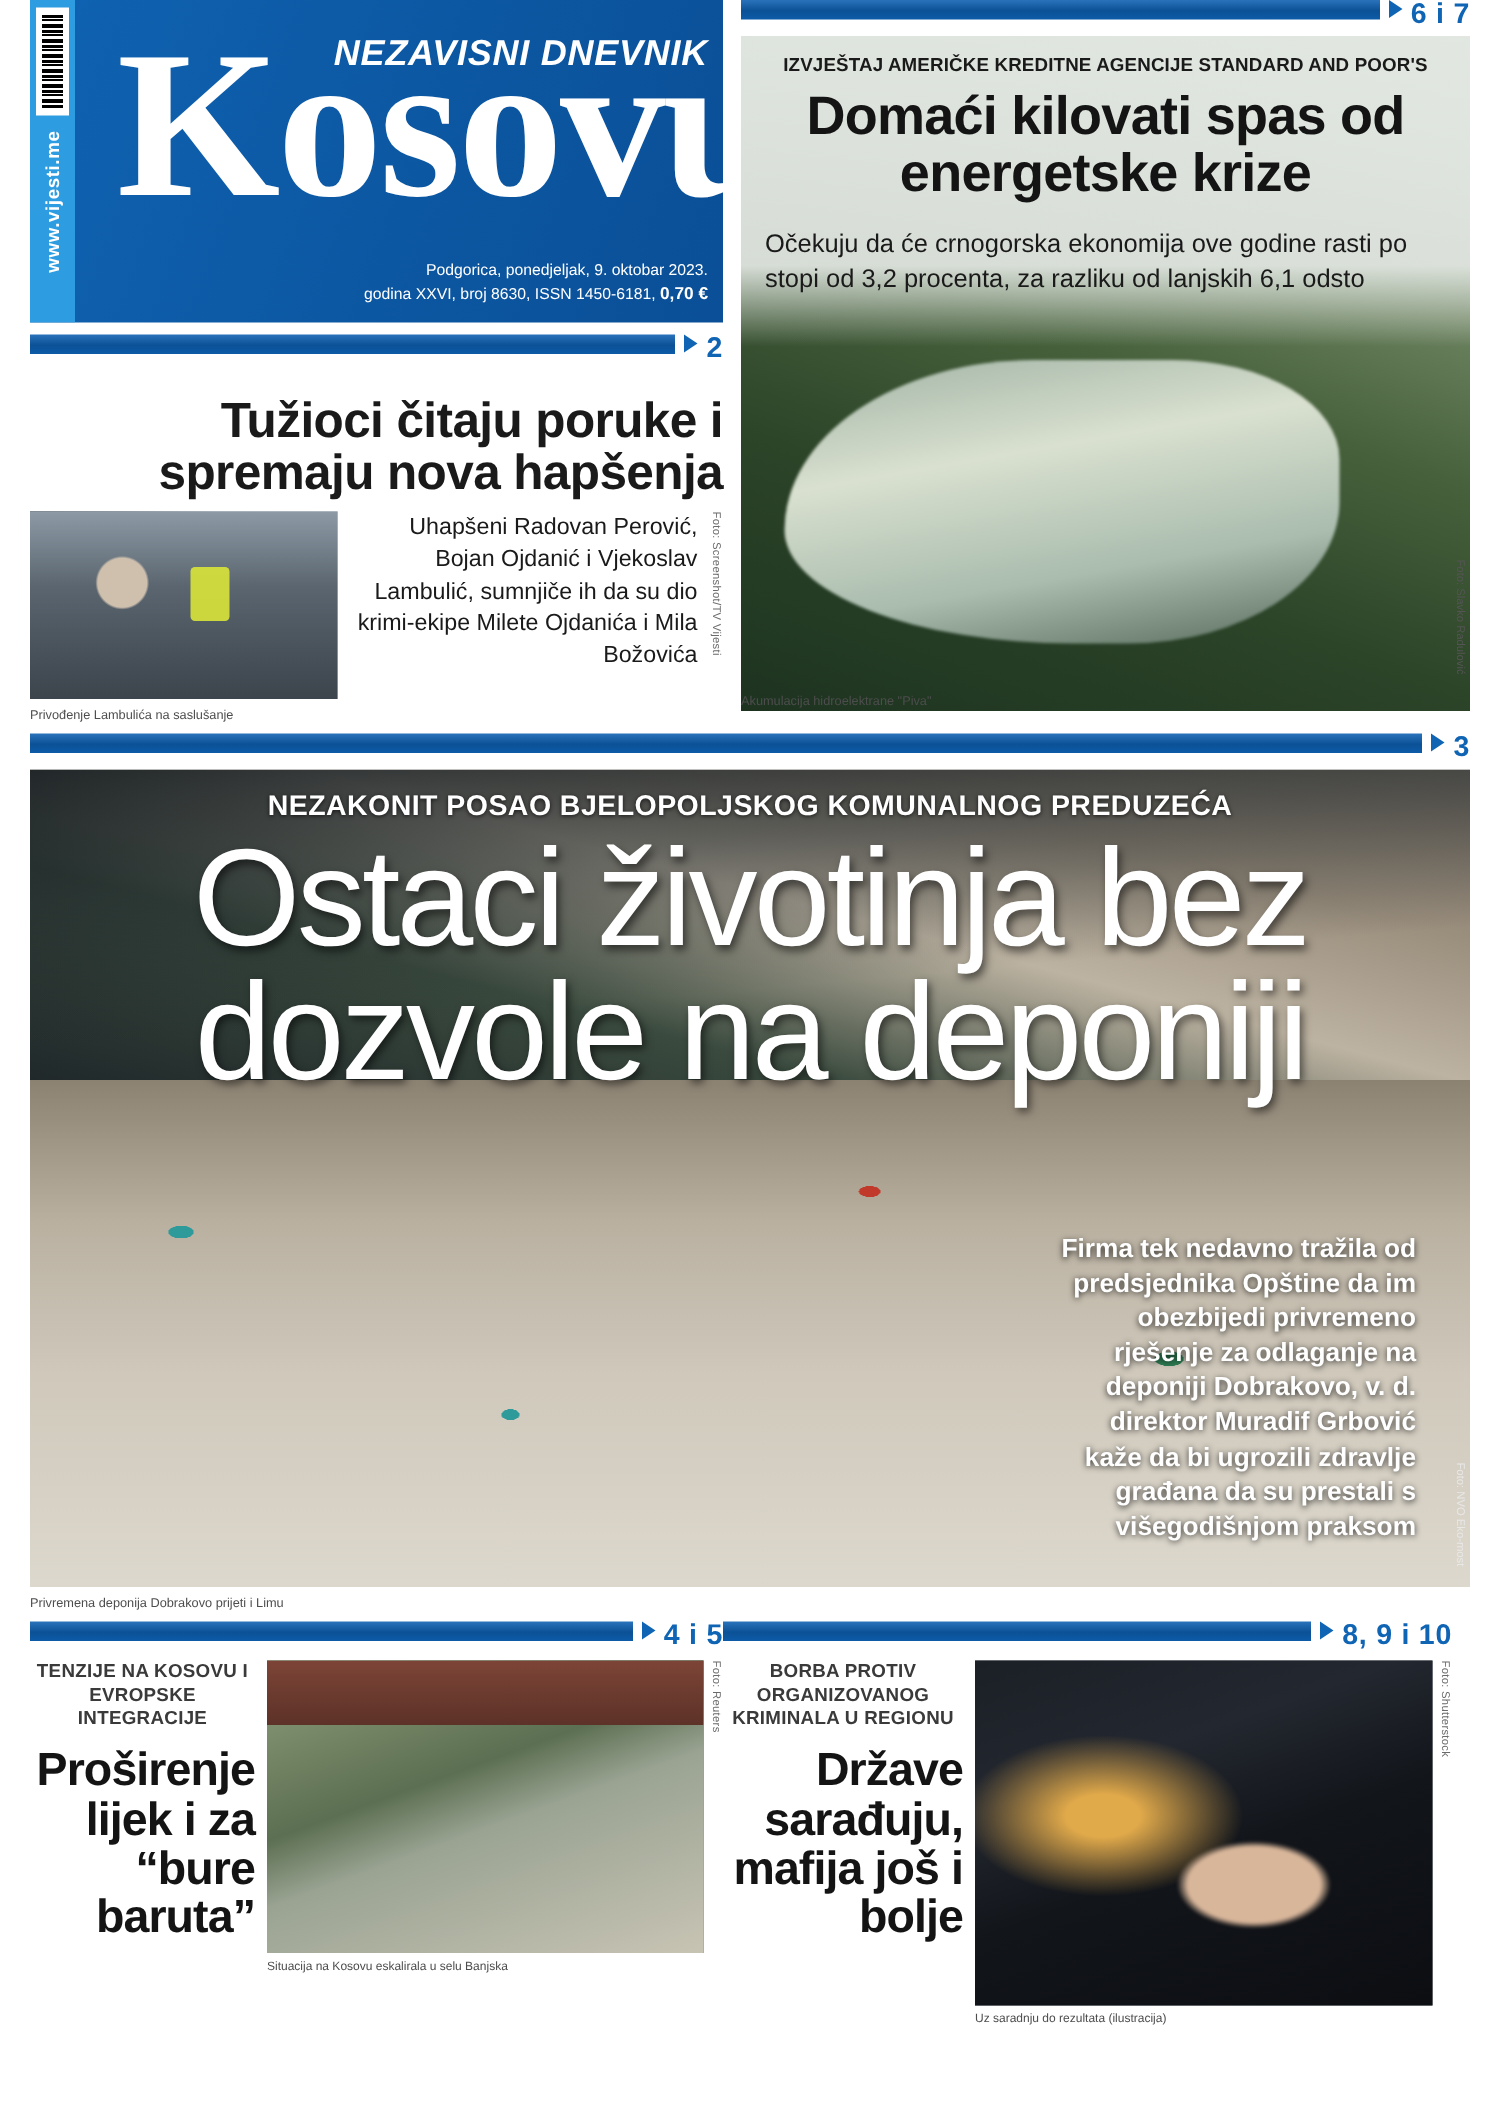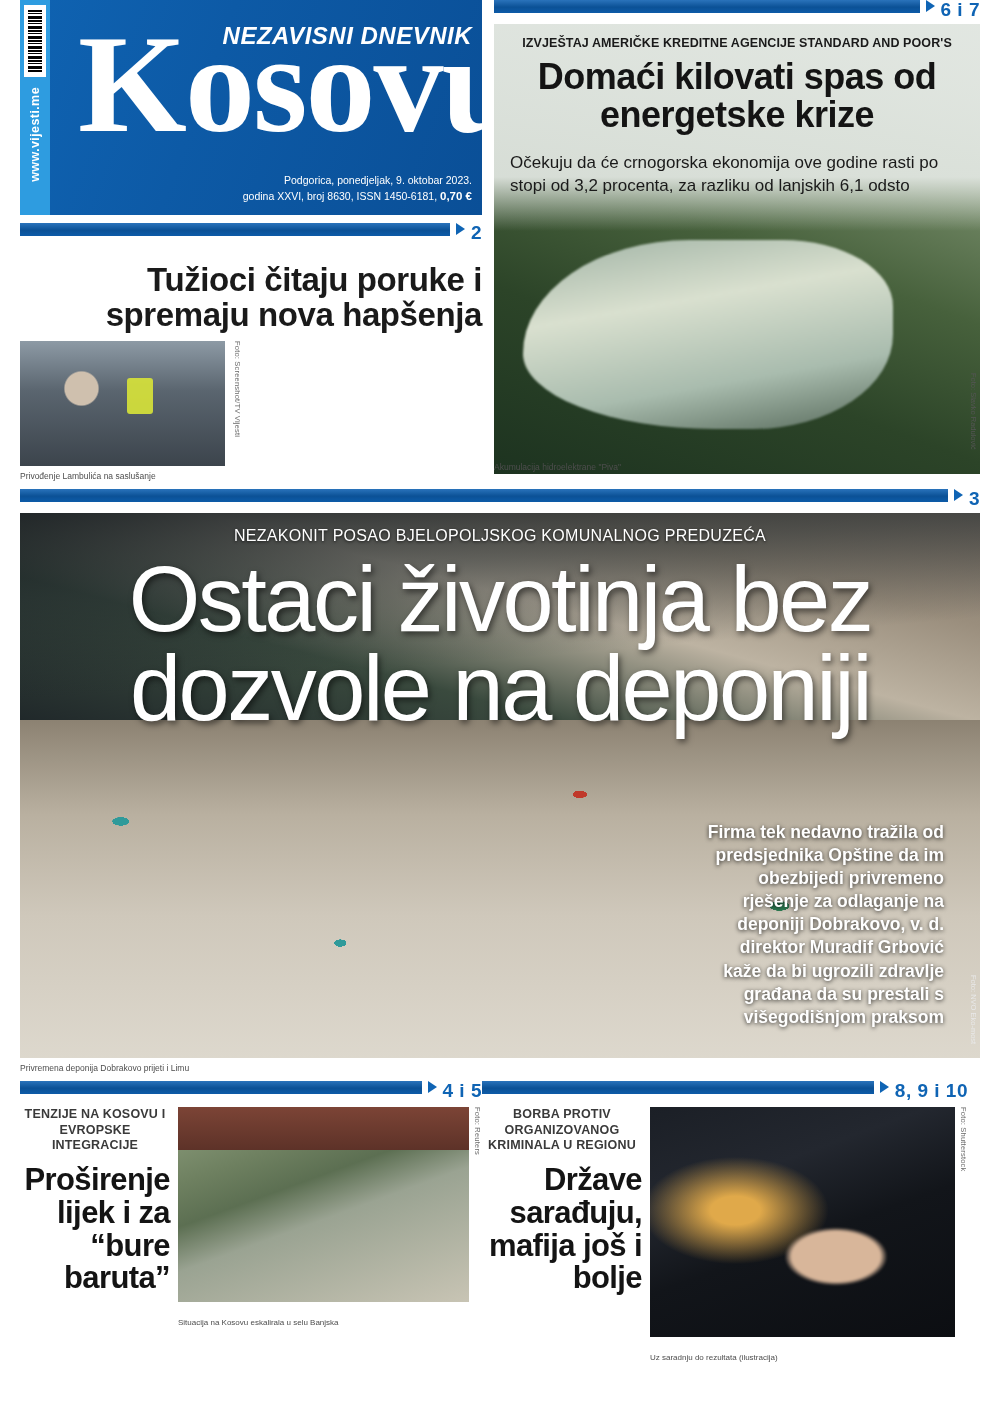--- a/index.html
+++ b/index.html
@@ -165,21 +165,21 @@
       radial-gradient(ellipse 14px 7px at 12% 30%, #2f9a9a 0 60%, rgba(0,0,0,0) 61%),
       radial-gradient(ellipse 12px 6px at 58% 22%, #c0392b 0 60%, rgba(0,0,0,0) 61%),
       radial-gradient(ellipse 16px 8px at 78% 55%, #2f7f55 0 60%, rgba(0,0,0,0) 61%),
       radial-gradient(ellipse 10px 6px at 34% 66%, #2f9a9a 0 60%, rgba(0,0,0,0) 61%),
       linear-gradient(180deg,#8c8272 0%,#b9b0a0 28%,#cfc8bb 58%,#ddd8cd 100%);
     filter: blur(.3px);
   }
   .main-kicker {
     position: absolute; left: 0; right: 0; top: 14px;
     text-align: center; color: #ffffff;
-    font-size: 16px; font-weight: 400; letter-spacing: .3px;
+    font-size: 19px; font-weight: 700; letter-spacing: .3px;
     text-shadow: 0 1px 3px rgba(0,0,0,.75);
   }
   .main-card h1 {
     position: absolute; left: 0; right: 0; top: 42px;
     text-align: center; color: #ffffff;
     font-size: 92px; line-height: .97; font-weight: 400;
     letter-spacing: -2.5px;
     text-shadow: 2px 3px 6px rgba(0,0,0,.55);
   }
   .main-side {
@@ -225,21 +225,21 @@
     flex: 1 1 auto; height: 230px;
     background-image:
       radial-gradient(ellipse at 28% 45%, #e0a94a 0 8%, rgba(0,0,0,0) 30%),
       linear-gradient(160deg,#1b1f26 0%,#23272f 30%,#12151a 55%,#0c0e12 100%);
   }
   .photo-cuffs .hands {
     position: absolute; left: 44%; top: 52%; width: 34%; height: 26%;
     background: radial-gradient(ellipse, #d8b69a 0 60%, rgba(0,0,0,0) 70%);
     filter: blur(1px);
   }
-  .bot-caption { font-size: 8px; color: #4d4d4d; margin-top: 16px; }
+  .bot-caption { font-size: 8px; color: #4d4d4d; margin-top: 4px; }
 </style>
 </head>
 <body>
 
 <div class="page">
 
   <div class="top">
 
     <div class="top-left">
 
@@ -267,20 +267,21 @@
         <div class="rule-row">
           <div class="rule-bar"></div>
           <div class="rule-arrow"></div>
           <div class="rule-page">2</div>
         </div>
         <h2>Tužioci čitaju poruke i spremaju nova hapšenja</h2>
         <div class="lead-left-body">
           <div class="photo photo-arrest">
             <div class="hv"></div>
           </div>
+          <div class="lead-subhead">Uhapšeni Radovan Perović, Bojan Ojdanić i Vjekoslav Lambulić, sumnjiče ih da su dio krimi-ekipe Milete Ojdanića i Mila Božovića</div>
           <div class="cred-vert">Foto: Screenshot/TV Vijesti</div>
         </div>
         <div class="caption">Privođenje Lambulića na saslušanje</div>
       </div>
 
     </div>
 
     <div class="top-right">
       <div class="rule-row">
         <div class="rule-bar"></div>

